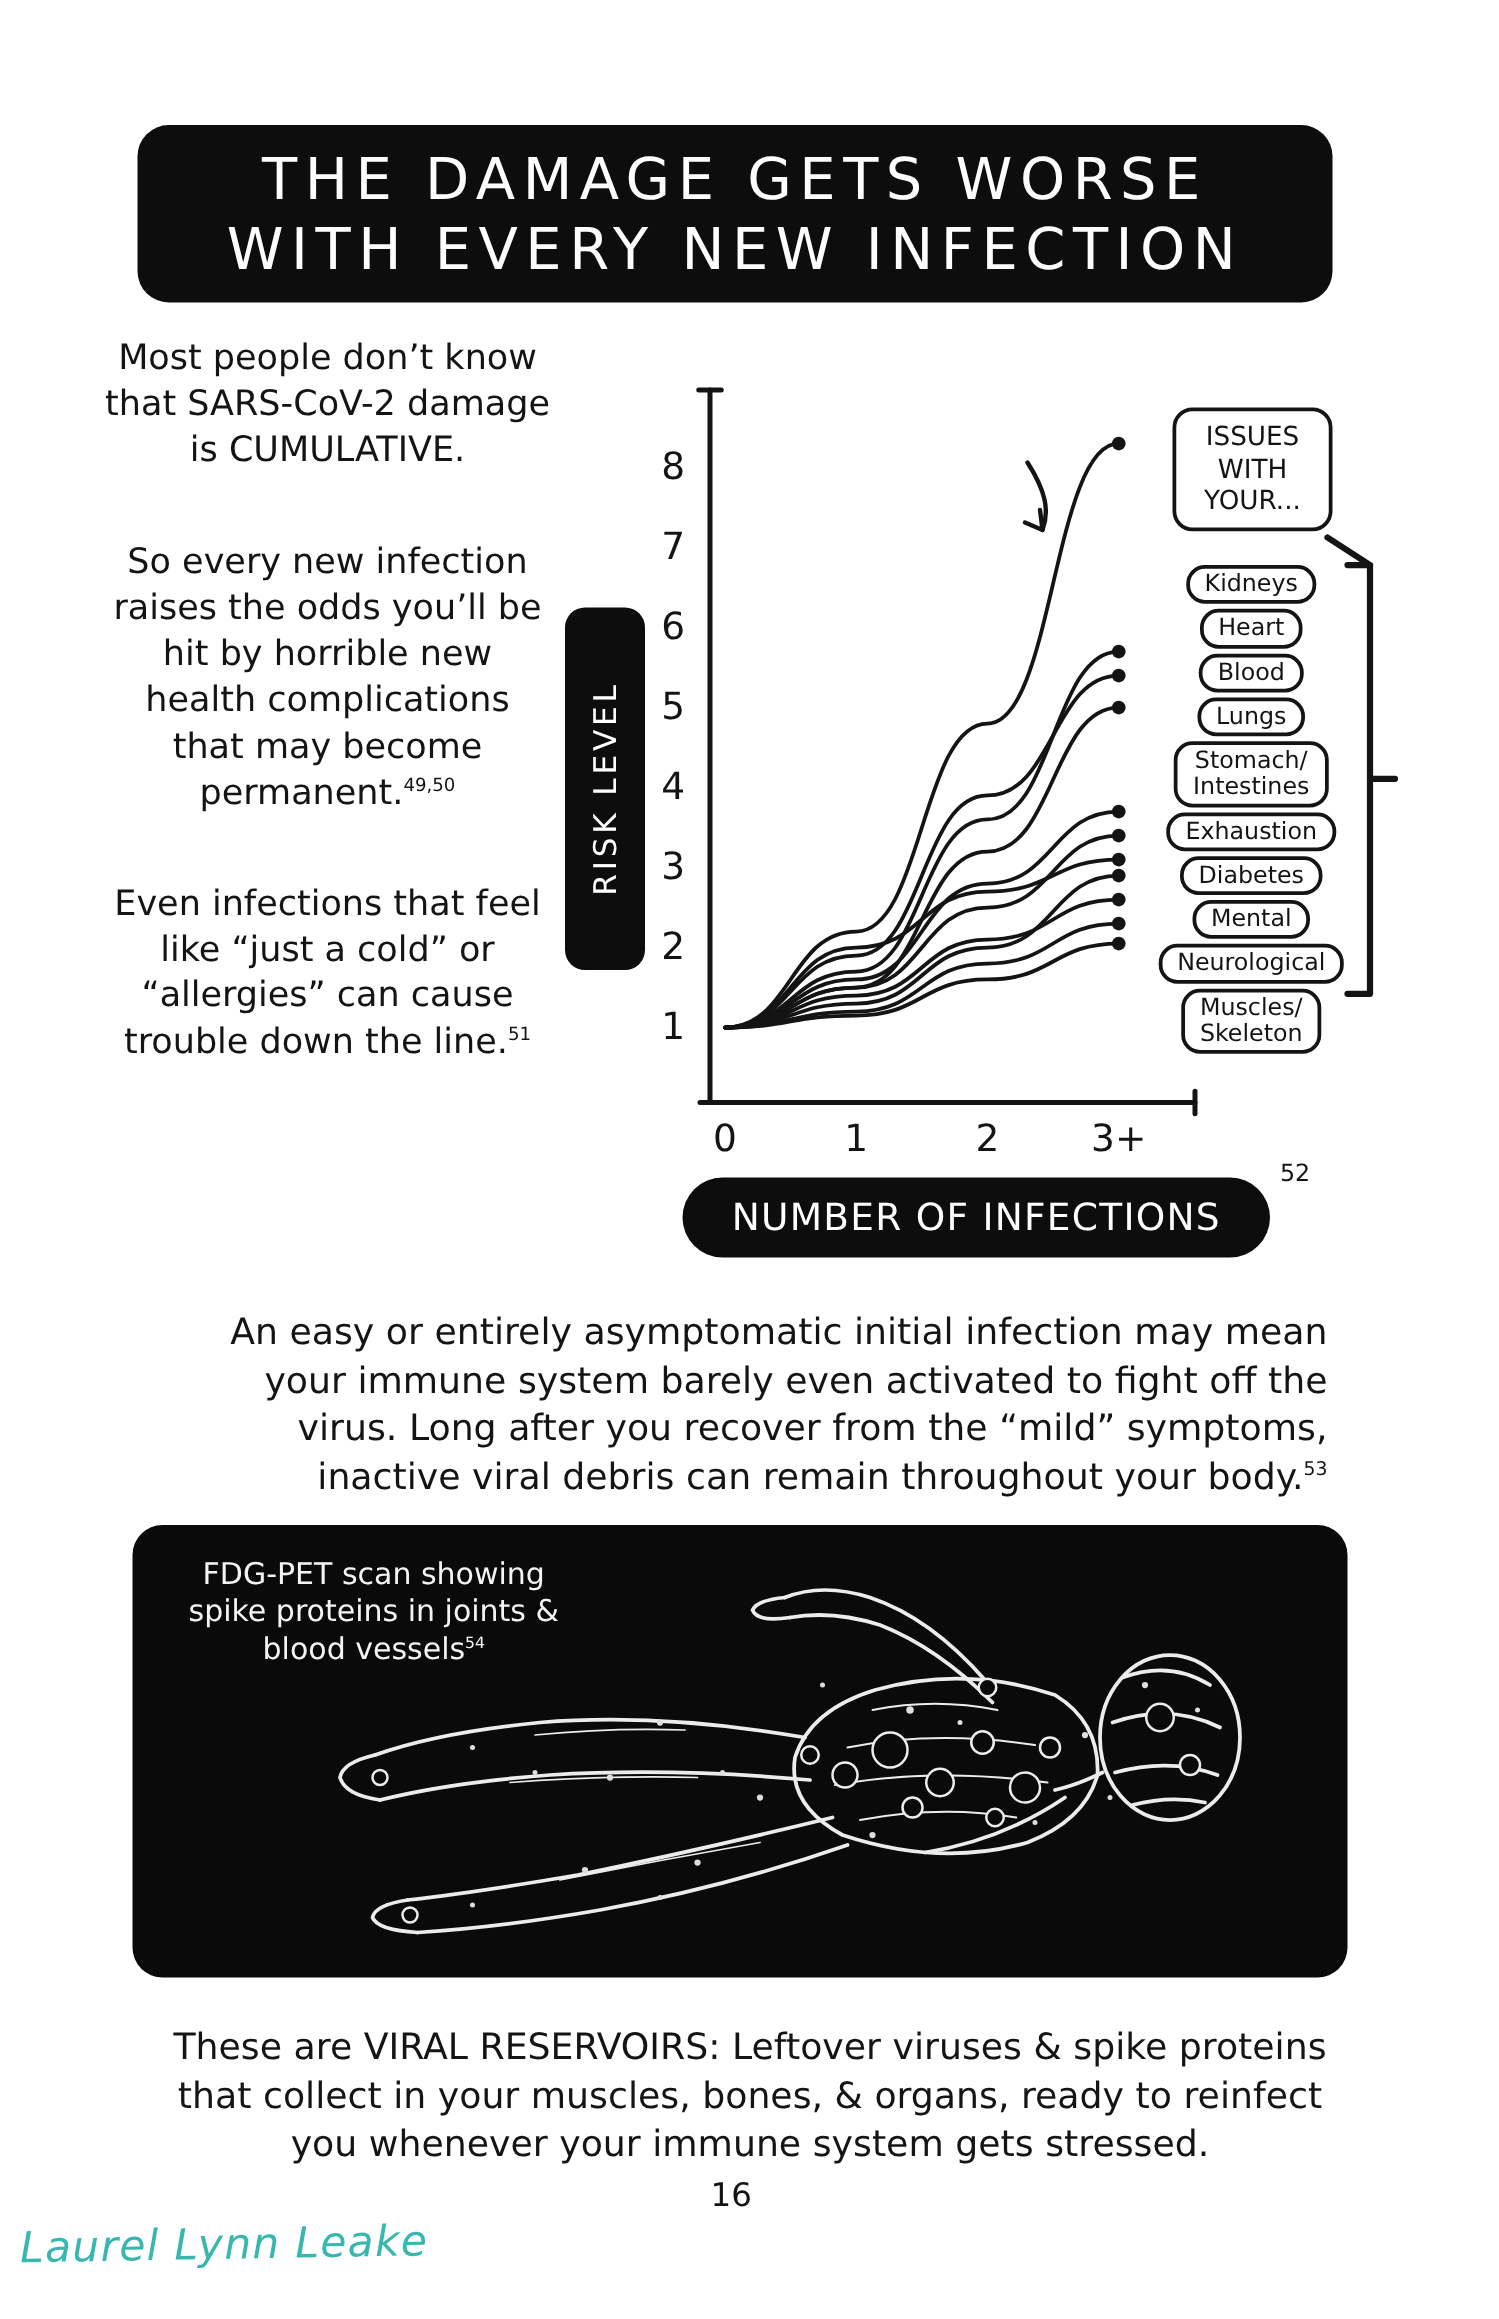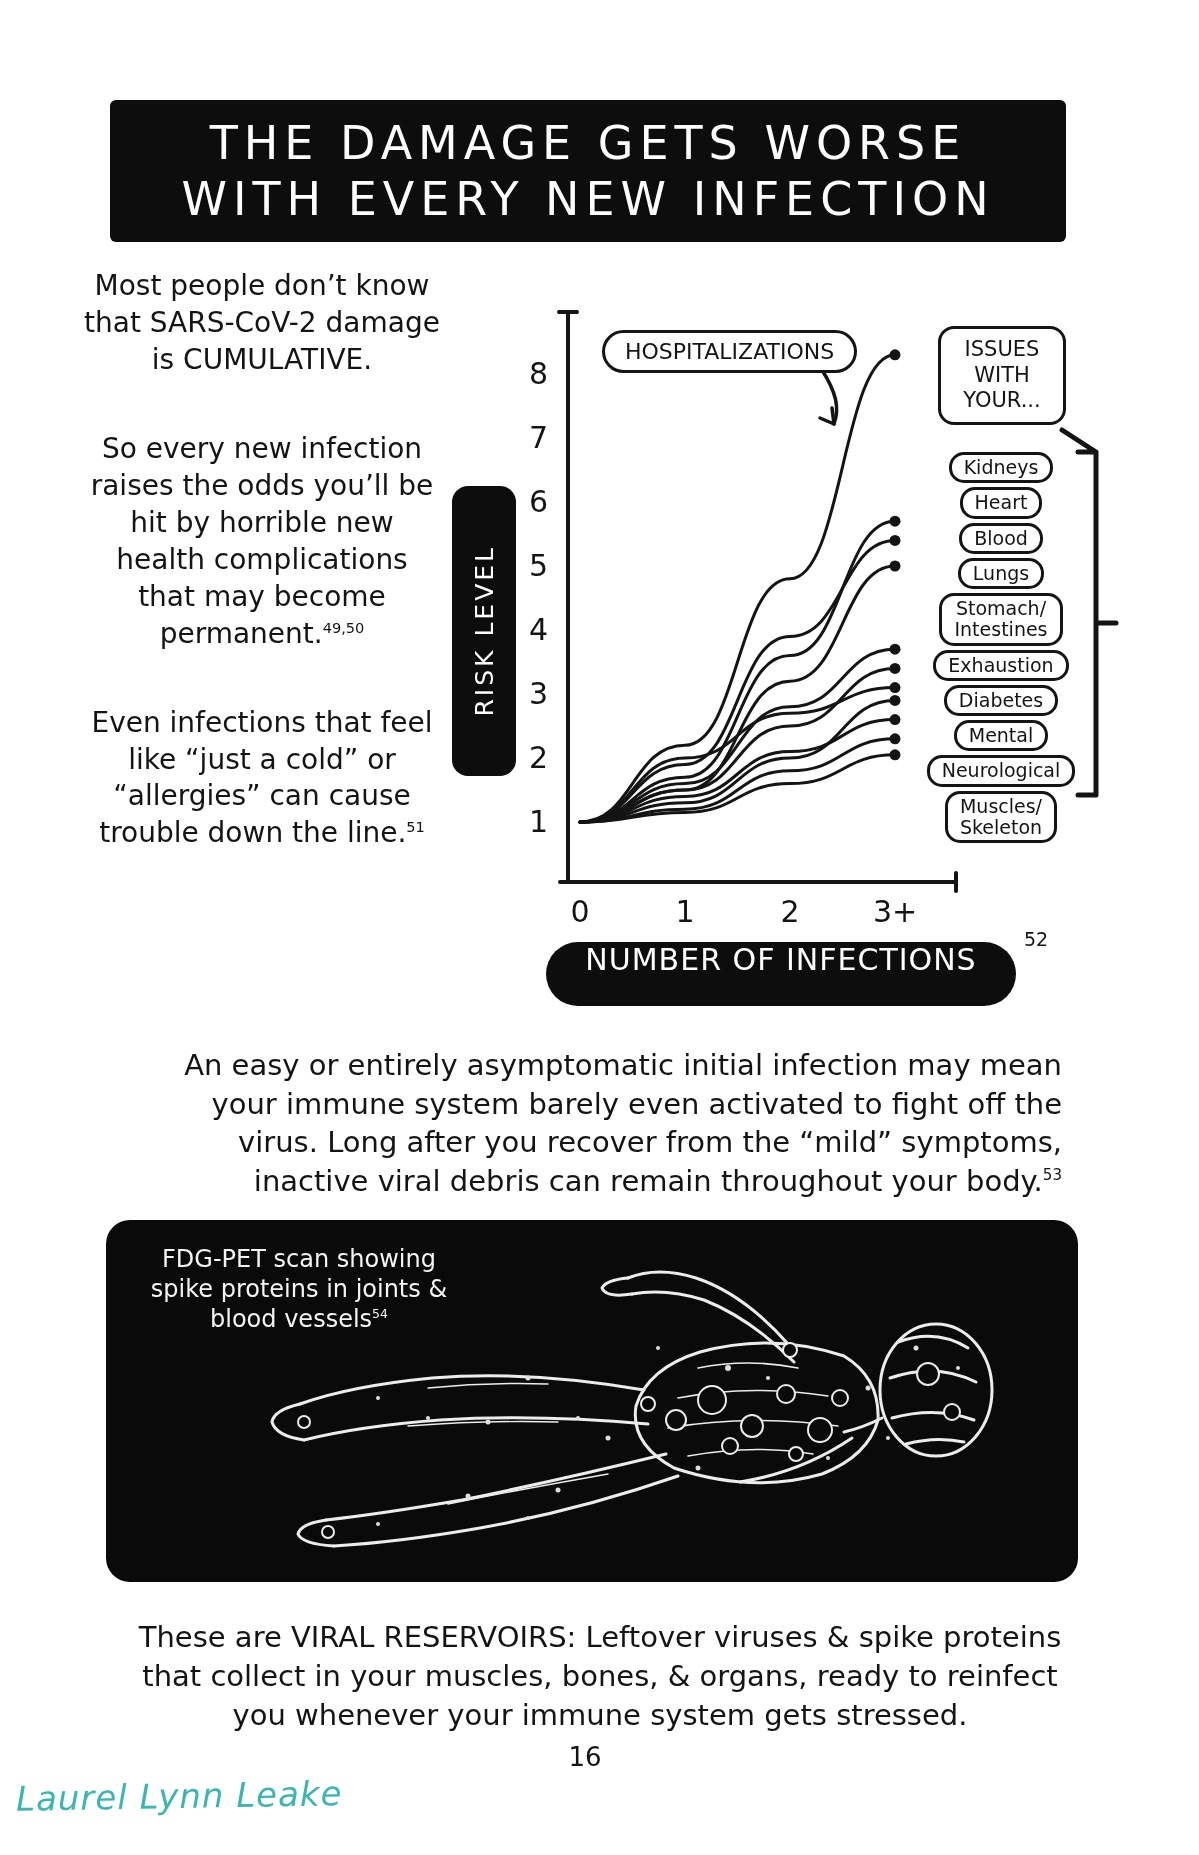--- a/index.html
+++ b/index.html
@@ -10,21 +10,21 @@
     height: 1855px;
     background: #ffffff;
     color: #141414;
     font-family: "DejaVu Sans", "Liberation Sans", sans-serif;
     overflow: hidden;
   }
 
   
   .title-banner {
     position: absolute; left: 110px; top: 100px; width: 956px; height: 142px;
-    background: #0d0d0d; border-radius: 6px;
+    background: #0d0d0d; border-radius: 25px;
     display: flex; flex-direction: column; align-items: center; justify-content: center; gap: 1px;
   }
   .title-line { color: #fdfdfd; font-size: 46px; letter-spacing: 6px; line-height: 1.18; white-space: nowrap; }
 
   
   .left-col { position: absolute; left: 84px; top: 268px; width: 356px; display: flex; flex-direction: column; gap: 52px; }
   .para { font-size: 28px; line-height: 1.32; text-align: center; }
   sup.ref { font-size: 0.52em; vertical-align: super; }
 
   
@@ -52,21 +52,21 @@
   .legend-col { position: absolute; left: 918px; top: 452px; width: 166px; display: flex; flex-direction: column; align-items: center; gap: 4px; z-index: 5; }
   .legend-bubble {
     background: #ffffff; border: 3px solid #141414; border-radius: 15px;
     padding: 2px 12px; font-size: 19px; line-height: 1.12; text-align: center; white-space: pre-line;
   }
   .bracket-svg { position: absolute; left: 1058px; top: 330px; width: 90px; height: 500px; z-index: 4; }
 
   .x-banner {
     position: absolute; left: 546px; top: 942px; width: 470px; height: 64px;
     background: #0d0d0d; border-radius: 32px; color: #ffffff;
-    display: flex; align-items: flex-start; justify-content: center;
+    display: flex; align-items: center; justify-content: center;
     font-size: 30px; letter-spacing: 1px;
   }
   .chart-ref { position: absolute; left: 1024px; top: 928px; font-size: 19px; }
 
   
   .mid-para { position: absolute; left: 138px; top: 1046px; width: 924px; font-size: 29px; line-height: 1.33; text-align: right; }
 
   
   .fdg-panel { position: absolute; left: 106px; top: 1220px; width: 972px; height: 362px; background: #0a0a0a; border-radius: 24px; overflow: hidden; }
   .fdg-caption { position: absolute; left: 26px; top: 24px; width: 334px; color: #f4f4f4; font-size: 24px; line-height: 1.25; text-align: center; z-index: 2; }
@@ -147,21 +147,20 @@
         <circle cx="355" cy="400.4" r="5.5" fill="#141414"></circle>
         <path d="M 40 522 C 92.5 522 92.5 496.4 145 496.4 C 197.5 496.4 197.5 451.6 250 451.6 C 302.5 451.6 302.5 419.6 355 419.6" fill="none" stroke="#141414" stroke-width="3" stroke-linecap="round"></path>
         <circle cx="355" cy="419.6" r="5.5" fill="#141414"></circle>
         <path d="M 40 522 C 92.5 522 92.5 509.2 145 509.2 C 197.5 509.2 197.5 470.8 250 470.8 C 302.5 470.8 302.5 438.8 355 438.8" fill="none" stroke="#141414" stroke-width="3" stroke-linecap="round"></path>
         <circle cx="355" cy="438.8" r="5.5" fill="#141414"></circle>
         <path d="M 40 522 C 92.5 522 92.5 512.4 145 512.4 C 197.5 512.4 197.5 483.6 250 483.6 C 302.5 483.6 302.5 454.8 355 454.8" fill="none" stroke="#141414" stroke-width="3" stroke-linecap="round"></path>
         <circle cx="355" cy="454.8" r="5.5" fill="#141414"></circle>
       </g>
   </svg>
 
-  <div class="hosp-bubble">HOSPITALIZATIONS</div>
 
   <div class="issues-bubble">ISSUES
 WITH
 YOUR...</div>
 
   <div class="legend-col">
     <div class="legend-bubble">Kidneys</div>
     <div class="legend-bubble">Heart</div>
     <div class="legend-bubble">Blood</div>
     <div class="legend-bubble">Lungs</div>

